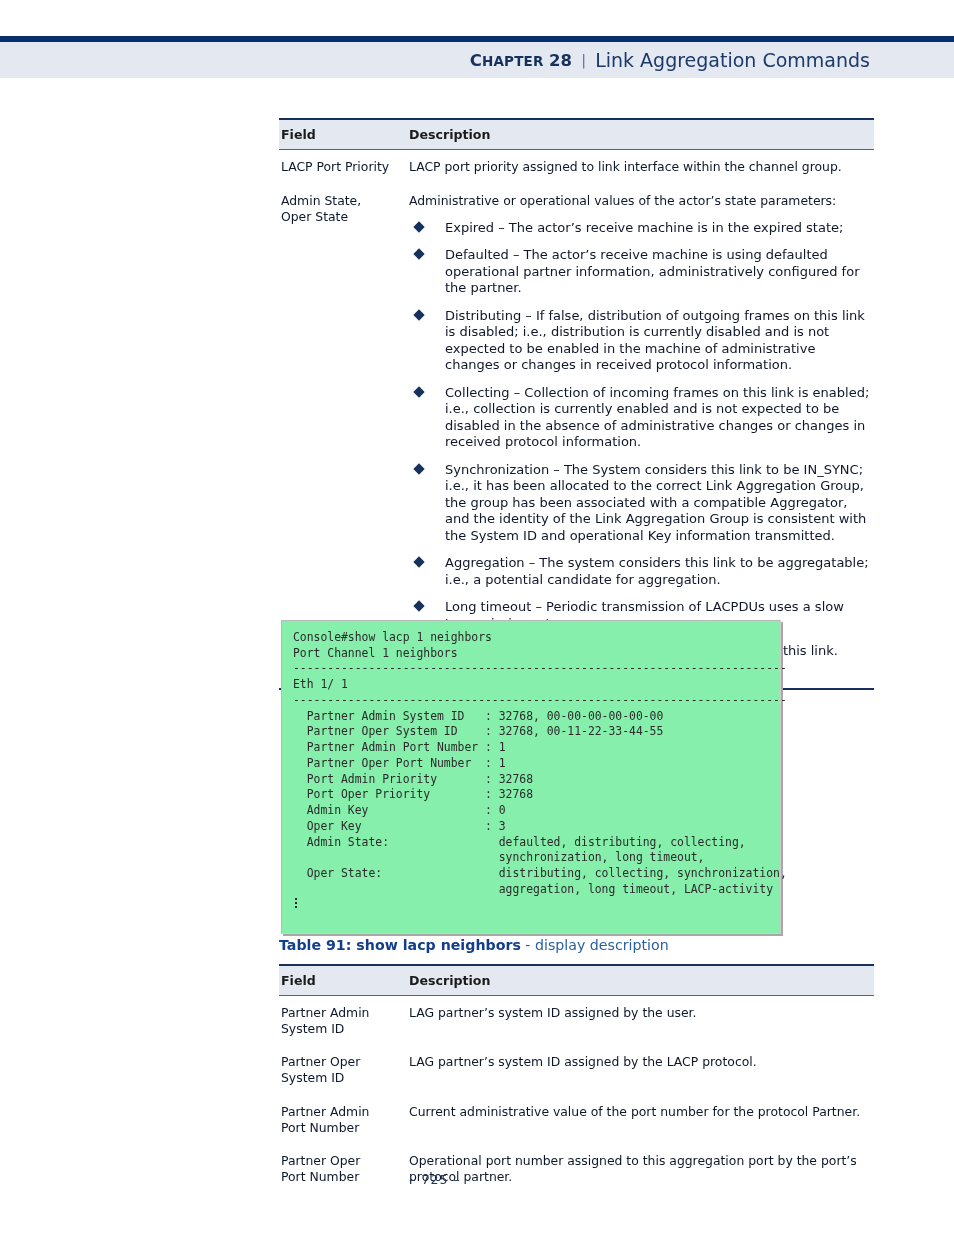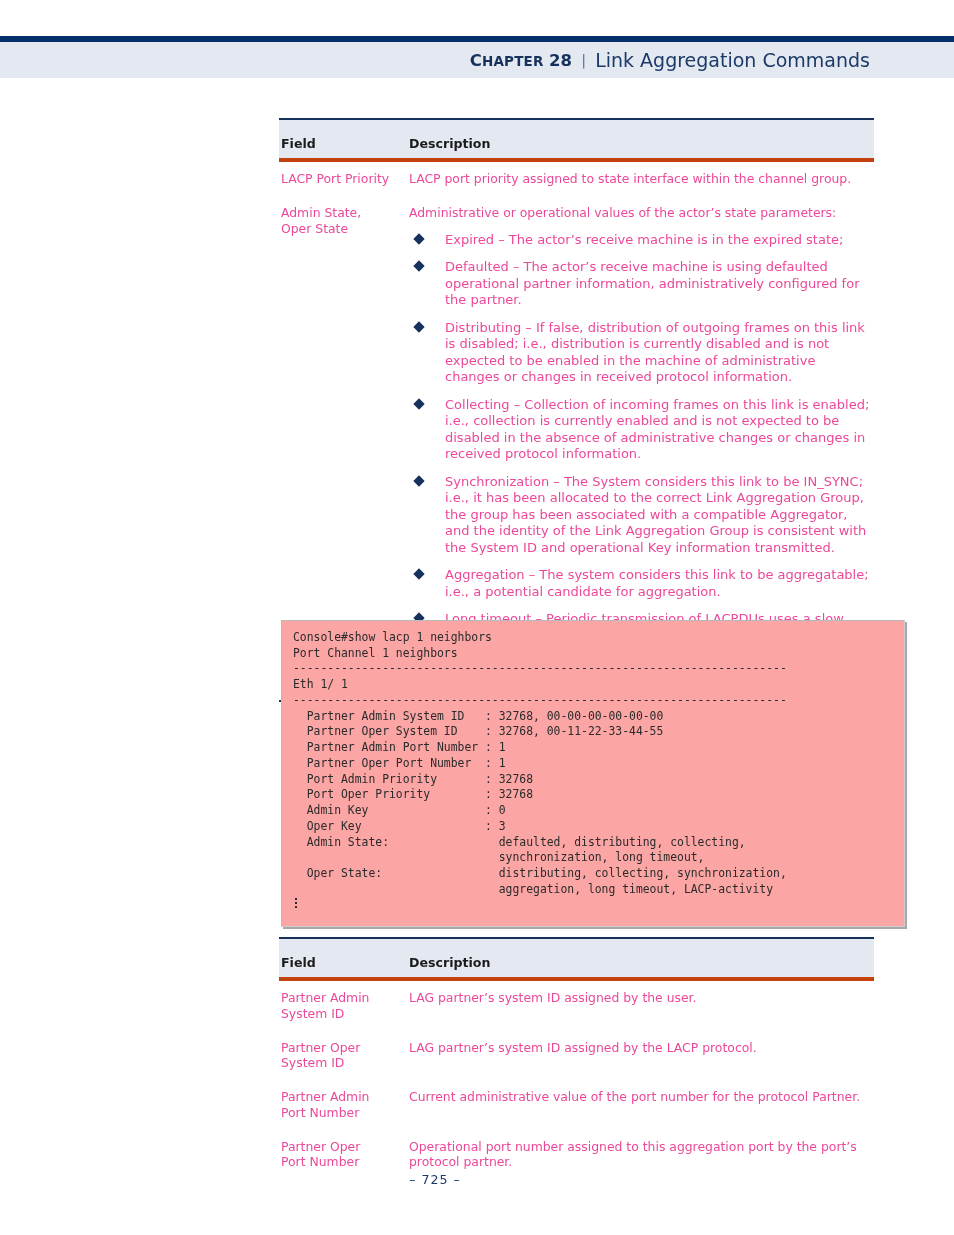--- a/index.html
+++ b/index.html
@@ -83,36 +83,36 @@
 
   
   table.doc {
     width: 591px;
     border-collapse: collapse;
     table-layout: fixed;
   }
   table.doc thead th {
     background: #e4e8f1;
     border-top: 2.5px solid #16325c;
-    border-bottom: 4px solid #c2410c;
+    border-bottom: 1px solid #c2410c;
     font-size: 12.6px;
     font-weight: bold;
     color: #1b1b1b;
     text-align: left;
-    padding: 16px 0 7px 0;
+    padding: 7px 0 7px 0;
     vertical-align: bottom;
   }
   table.doc thead th.c1 { width: 126px; padding-left: 2px; }
   table.doc thead th.c2 { width: 465px; padding-left: 2px; }
   table.doc td {
     font-size: 12.4px;
     line-height: 1.27;
     vertical-align: top;
     padding: 9px 0 9px 0;
-    color: #ec4899;
+    color: #0f172a;
   }
   table.doc td.c1 { width: 126px; padding-left: 2px; padding-right: 6px; }
   table.doc td.c2 { width: 465px; padding-left: 2px; padding-right: 4px; }
   table.doc.bottom-rule { border-bottom: 2.5px solid #16325c; }
   table.doc tbody tr:last-child td { padding-bottom: 10px; }
 
   .row-lead {
     margin: 0 0 0 0;
   }
 
@@ -144,25 +144,25 @@
   .console-wrap {
     position: absolute;
     left: 281px;
     top: 620px;
     width: 588px;
   }
   .console-box {
     border: 1px solid #b9b9b9;
     border-right-color: #cdcdcd;
     border-bottom-color: #cdcdcd;
-    background: #fca5a5;
+    background: #86efac;
     box-shadow: 2px 2px 0 0 #a8a8a8;
-    padding: 9px 10px 16px 11px;
+    padding: 9px 10px 23px 11px;
     box-sizing: border-box;
-    width: 624px;
+    width: 500px;
   }
   pre.console {
     margin: 0;
     font-family: "DejaVu Sans Mono", monospace;
     font-size: 11.4px;
     line-height: 1.38;
     color: #2b2b2b;
     white-space: pre;
     letter-spacing: 0px;
   }
@@ -221,21 +221,21 @@
   <table class="doc bottom-rule">
     <thead>
       <tr>
         <th class="c1">Field</th>
         <th class="c2">Description</th>
       </tr>
     </thead>
     <tbody>
       <tr>
         <td class="c1">LACP Port Priority</td>
-        <td class="c2">LACP port priority assigned to state interface within the channel group.</td>
+        <td class="c2">LACP port priority assigned to link interface within the channel group.</td>
       </tr>
       <tr>
         <td class="c1" style="white-space: pre-line;">Admin State,
 Oper State</td>
         <td class="c2">
           <div class="row-lead">Administrative or operational values of the actor’s state parameters:</div>
           <ul class="diamonds">
             <li><span class="dia"></span><span style="white-space: pre-line;">Expired – The actor’s receive machine is in the expired state;</span></li>
             <li><span class="dia"></span><span style="white-space: pre-line; text-align: center;">Defaulted – The actor’s receive machine is using defaulted operational partner information, administratively configured for the partner.</span></li>
             <li><span class="dia"></span><span style="white-space: pre-line;">Distributing – If false, distribution of outgoing frames on this link is disabled; i.e., distribution is currently disabled and is not expected to be enabled in the machine of administrative changes or changes in received protocol information.</span></li>
@@ -273,20 +273,23 @@
                               aggregation, long timeout, LACP-activity</pre>
     <div class="vdots">
       <span></span>
         <span></span>
         <span></span>
     </div>
   </div>
 </div>
 
 <div class="lower">
+  <div class="tbl-caption">
+    <span class="cap-strong">Table 91: show lacp neighbors</span><span class="cap-rest"> - display description</span>
+  </div>
 
   <table class="doc">
     <thead>
       <tr>
         <th class="c1">Field</th>
         <th class="c2">Description</th>
       </tr>
     </thead>
     <tbody>
       <tr>

